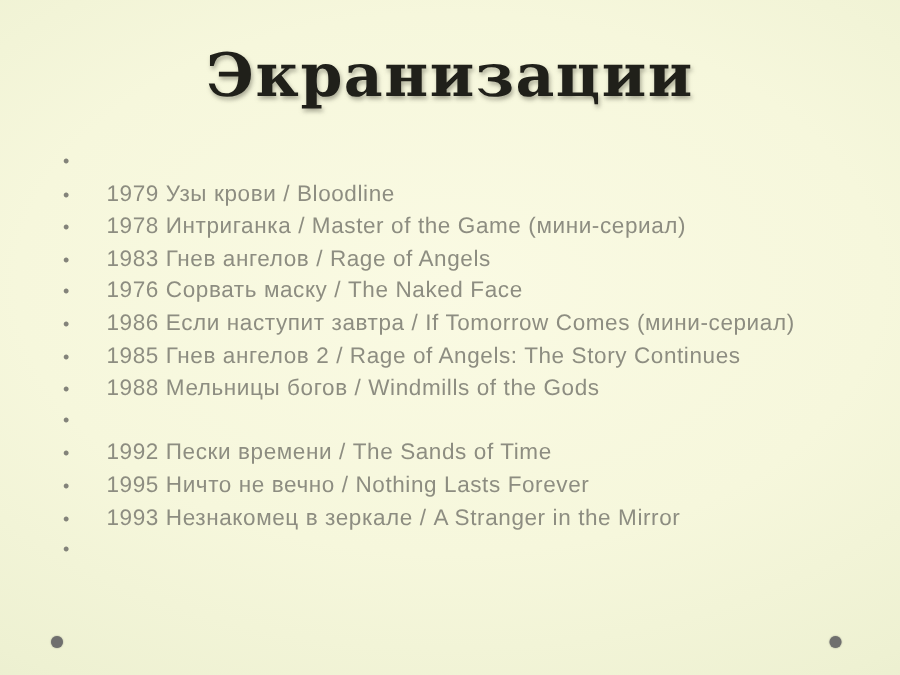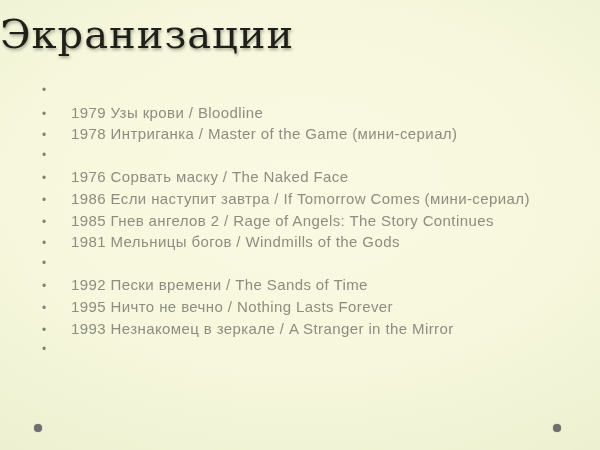--- a/index.html
+++ b/index.html
@@ -10,24 +10,24 @@
     position: relative;
     width: 600px;
     height: 450px;
     overflow: hidden;
     background: radial-gradient(ellipse 120% 100% at 50% 42%,
                 #fafae3 0%, #f6f7dc 40%, #eef1d2 68%, #e0e6c5 100%);
     font-family: "Liberation Sans", sans-serif;
   }
   .title {
     margin: 0;
-    padding-top: 10px;
-    text-align: left;
+    padding-top: 27px;
+    text-align: center;
     font-family: "DejaVu Serif", "Liberation Serif", serif;
-    font-weight: normal;
+    font-weight: bold;
     font-size: 40px;
     line-height: 1.2;
     color: #20201a;
     letter-spacing: 1px;
     text-shadow: 1px 2px 3px rgba(105,105,90,0.55);
   }
   .film-list {
     list-style: none;
     margin: 22px 0 0 0;
     padding: 0 20px 0 34px;
@@ -76,36 +76,37 @@
     <li class="item">
       <span class="bullet">•</span>
       <span class="item-text">1979 Узы крови / Bloodline</span>
     </li>
     <li class="item">
       <span class="bullet">•</span>
       <span class="item-text">1978 Интриганка / Master of the Game (мини-сериал)</span>
     </li>
     <li class="item">
       <span class="bullet">•</span>
+      <span class="item-text">1983 Гнев ангелов / Rage of Angels</span>
     </li>
     <li class="item">
       <span class="bullet">•</span>
       <span class="item-text">1976 Сорвать маску / The Naked Face</span>
     </li>
     <li class="item">
       <span class="bullet">•</span>
       <span class="item-text">1986 Если наступит завтра / If Tomorrow Comes (мини-сериал)</span>
     </li>
     <li class="item">
       <span class="bullet">•</span>
       <span class="item-text">1985 Гнев ангелов 2 / Rage of Angels: The Story Continues</span>
     </li>
     <li class="item">
       <span class="bullet">•</span>
-      <span class="item-text">1981 Мельницы богов / Windmills of the Gods</span>
+      <span class="item-text">1988 Мельницы богов / Windmills of the Gods</span>
     </li>
     <li class="item">
       <span class="bullet">•</span>
     </li>
     <li class="item">
       <span class="bullet">•</span>
       <span class="item-text">1992 Пески времени / The Sands of Time</span>
     </li>
     <li class="item">
       <span class="bullet">•</span>

